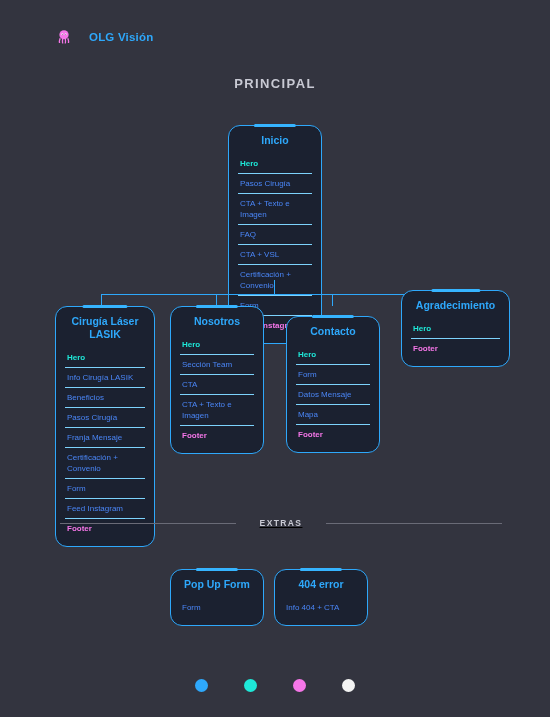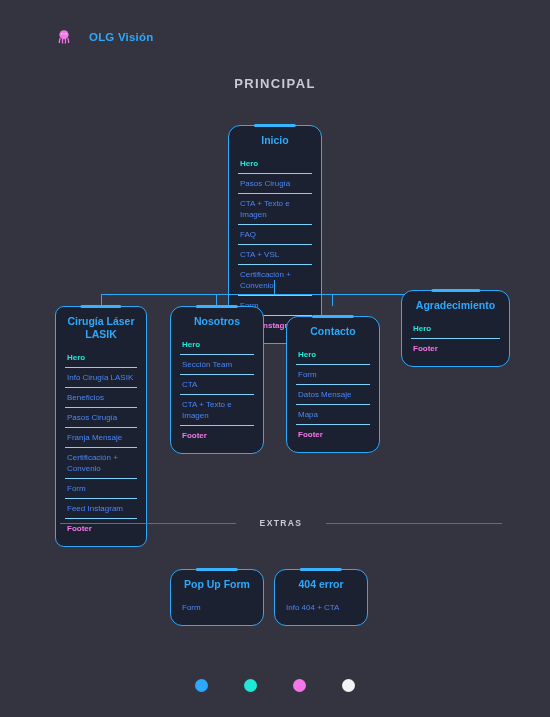--- a/index.html
+++ b/index.html
@@ -47,20 +47,21 @@
     text-align: center;
   }
 
   .extras-divider {
     position: absolute;
     left: 60px; right: 48px;
     top: 518px;
     display: flex;
     align-items: center;
     gap: 24px;
+    text-decoration: underline;
   }
   .extras-divider .rule {
     flex: 1;
     height: 1px;
     background: #6a6b77;
   }
   .extras-divider .extras-text {
     color: #c9cad4;
     font-size: 8.5px;
     font-weight: bold;
@@ -166,21 +167,21 @@
 
 <div class="connector conn-v" style="left:274px; top:280px; height:15px;"></div>
 
 <div class="connector conn-h" style="left:101px; top:294px; width:347px;"></div>
 
 <div class="connector conn-v" style="left:101px; top:294px; height:12px;"></div>
 <div class="connector conn-v" style="left:216px; top:294px; height:12px;"></div>
 <div class="connector conn-v" style="left:332px; top:294px; height:12px;"></div>
 <div class="connector conn-v" style="left:447px; top:294px; height:12px;"></div>
 
-<div class="card" id="card-child-0" style="left:55px; top:306px; width:92px;border-radius:9px;">
+<div class="card" id="card-child-0" style="left:55px; top:306px; width:100px;">
   <div class="card-title">Cirugía Láser LASIK</div>
   <div class="card-items">
       <div class="card-item hero">Hero</div>
       <div class="card-item">Info Cirugía LASIK</div>
       <div class="card-item">Beneficios</div>
       <div class="card-item">Pasos Cirugía</div>
       <div class="card-item">Franja Mensaje</div>
       <div class="card-item">Certificación + Convenio</div>
       <div class="card-item">Form</div>
       <div class="card-item">Feed Instagram</div>

